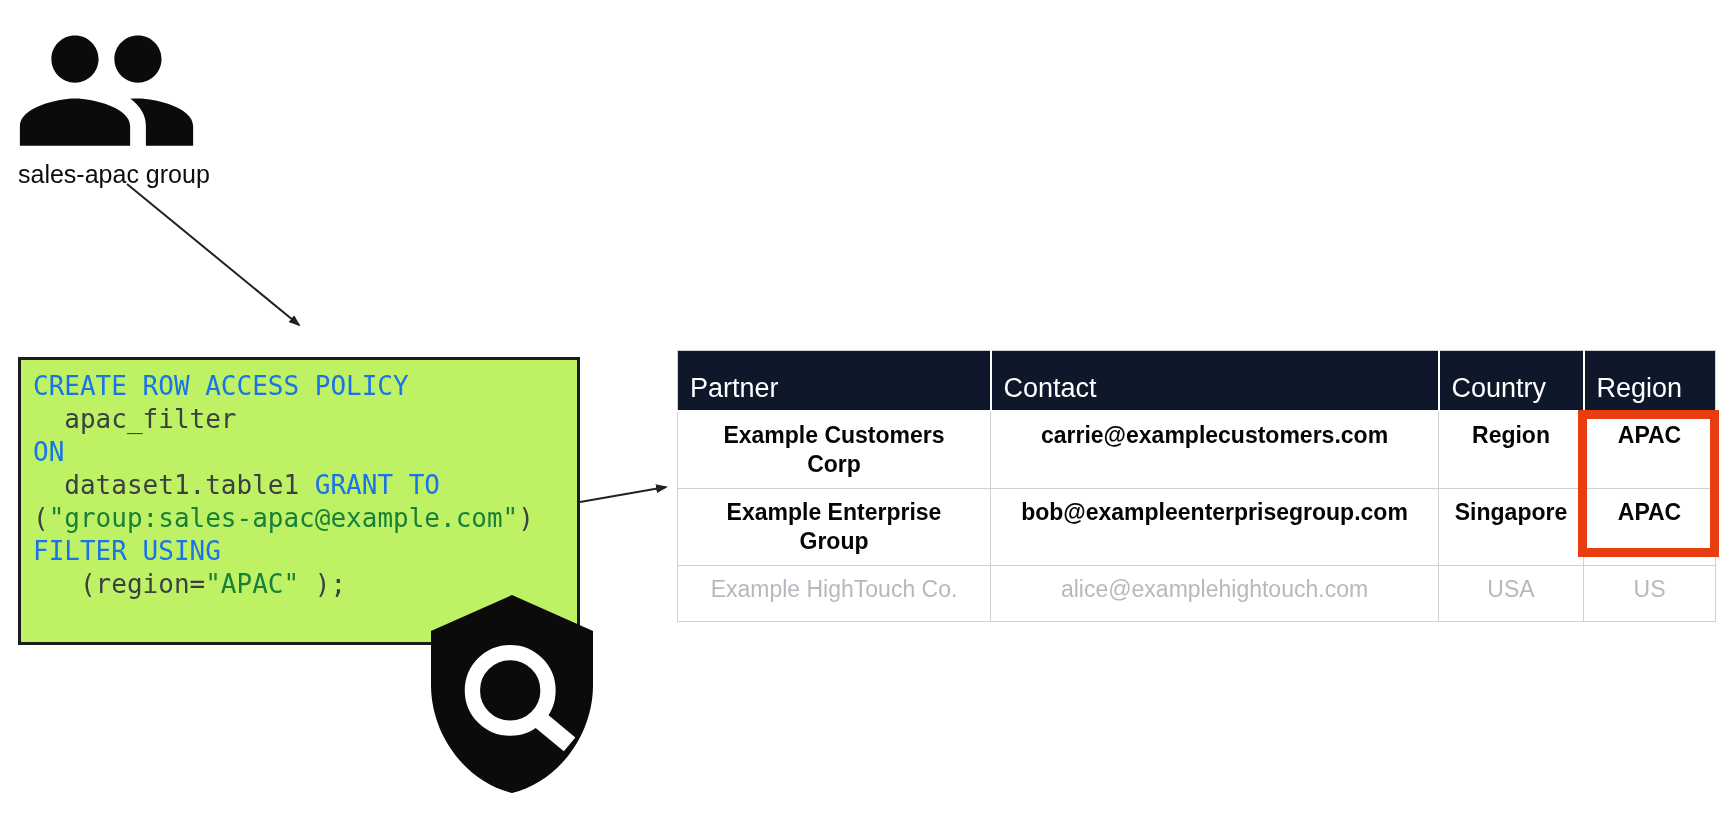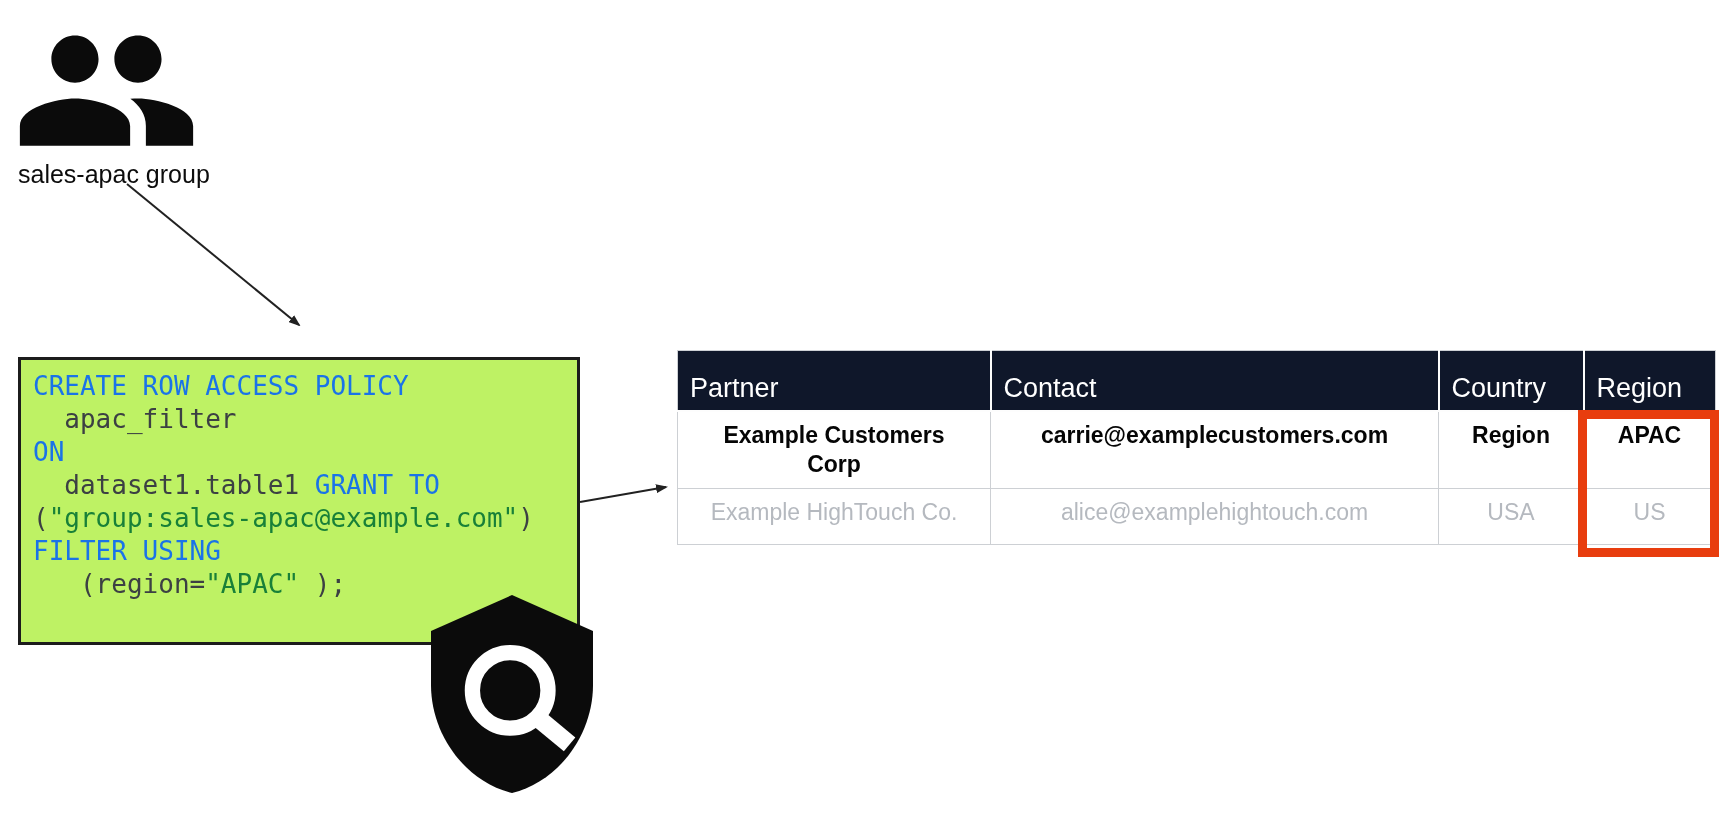--- a/index.html
+++ b/index.html
@@ -102,20 +102,27 @@
       </tr>
     </thead>
     <tbody>
       <tr class="row-visible" style="height:76px">
         <td class="cell-pre">Example Customers
 Corp</td>
         <td>carrie@examplecustomers.com</td>
         <td>Region</td>
         <td>APAC</td>
       </tr>
+      <tr class="row-visible" style="height:68px">
+        <td class="cell-pre">Example Enterprise
+Group</td>
+        <td>bob@exampleenterprisegroup.com</td>
+        <td>Singapore</td>
+        <td>APAC</td>
+      </tr>
       <tr class="row-muted" style="height:56px">
         <td>Example HighTouch Co.</td>
         <td>alice@examplehightouch.com</td>
         <td>USA</td>
         <td>US</td>
       </tr>
     </tbody>
   </table>
 
   <div class="region-highlight"></div>

